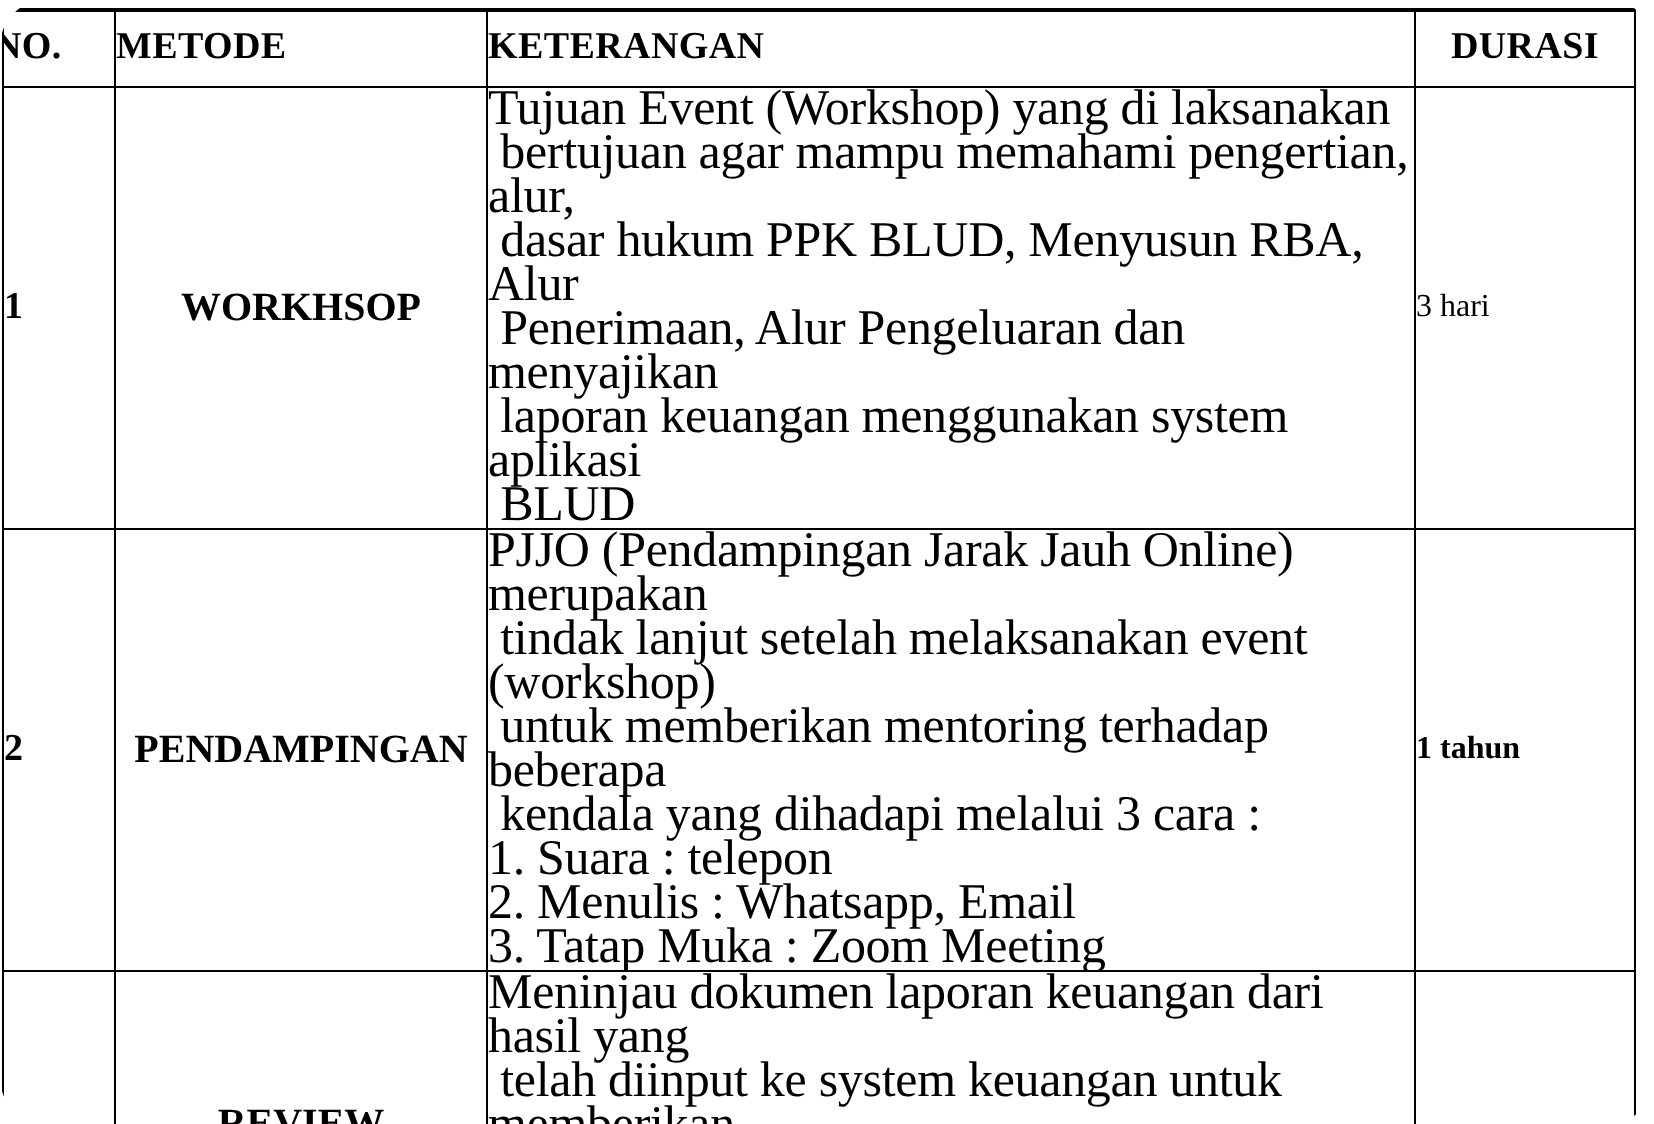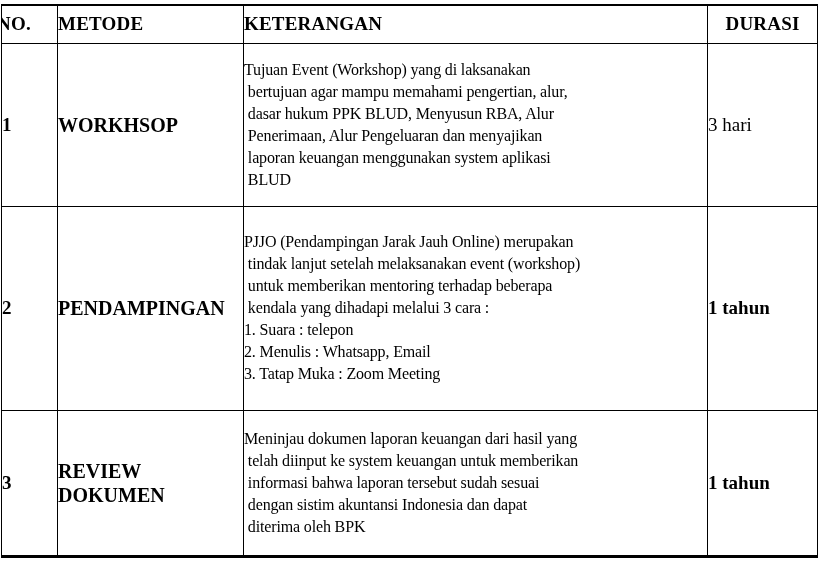--- a/index.html
+++ b/index.html
@@ -8,20 +8,21 @@
     background: #ffffff;
   }
   .viewport {
     position: relative;
     width: 827px;
     height: 562px;
     background: #ffffff;
     overflow: hidden;
     font-family: "Liberation Serif", "DejaVu Serif", serif;
     color: #000000;
+    border-radius: 23px;
   }
   table.methods {
     position: absolute;
     left: 1px;
     top: 4px;
     width: 816px;
     border-collapse: collapse;
     table-layout: fixed;
     border-top: 2px solid #000000;
     border-bottom: 3px solid #000000;
@@ -63,36 +64,37 @@
 
   td.no {
     font-weight: bold;
     font-size: 19px;
     padding-left: 8px;
     text-align: left;
   }
   td.metode {
     font-weight: bold;
     font-size: 20px;
+    text-align: center;
     white-space: pre-wrap;
     line-height: 24px;
   }
   td.ket {
-    font-size: 16px;
+    font-size: 25px;
     padding-left: 17px;
     padding-right: 4px;
     text-align: left;
   }
   td.ket .ket-text {
     white-space: pre-wrap;
     line-height: 22px;
     letter-spacing: -0.15px;
   }
   td.durasi {
-    font-size: 19px;
+    font-size: 16px;
     padding-left: 7px;
     text-align: left;
     white-space: nowrap;
   }
   td.durasi.bold {
     font-weight: bold;
   }
 </style>
 </head>
 <body>

